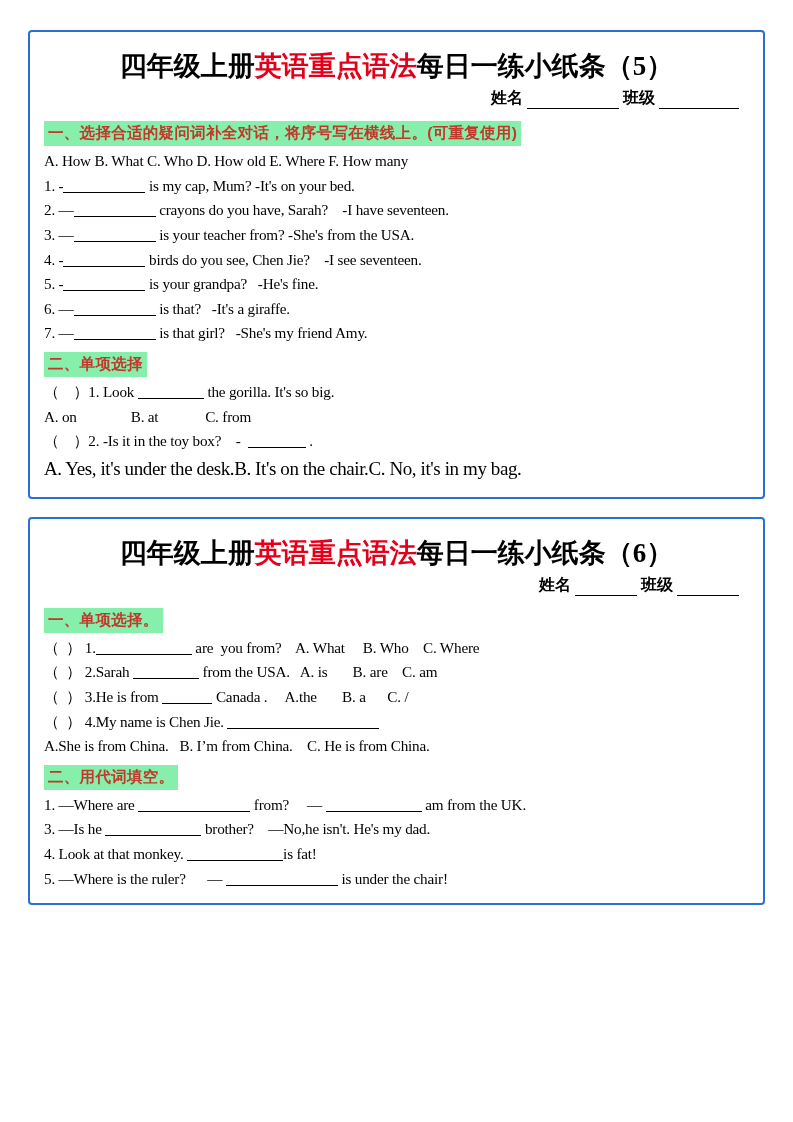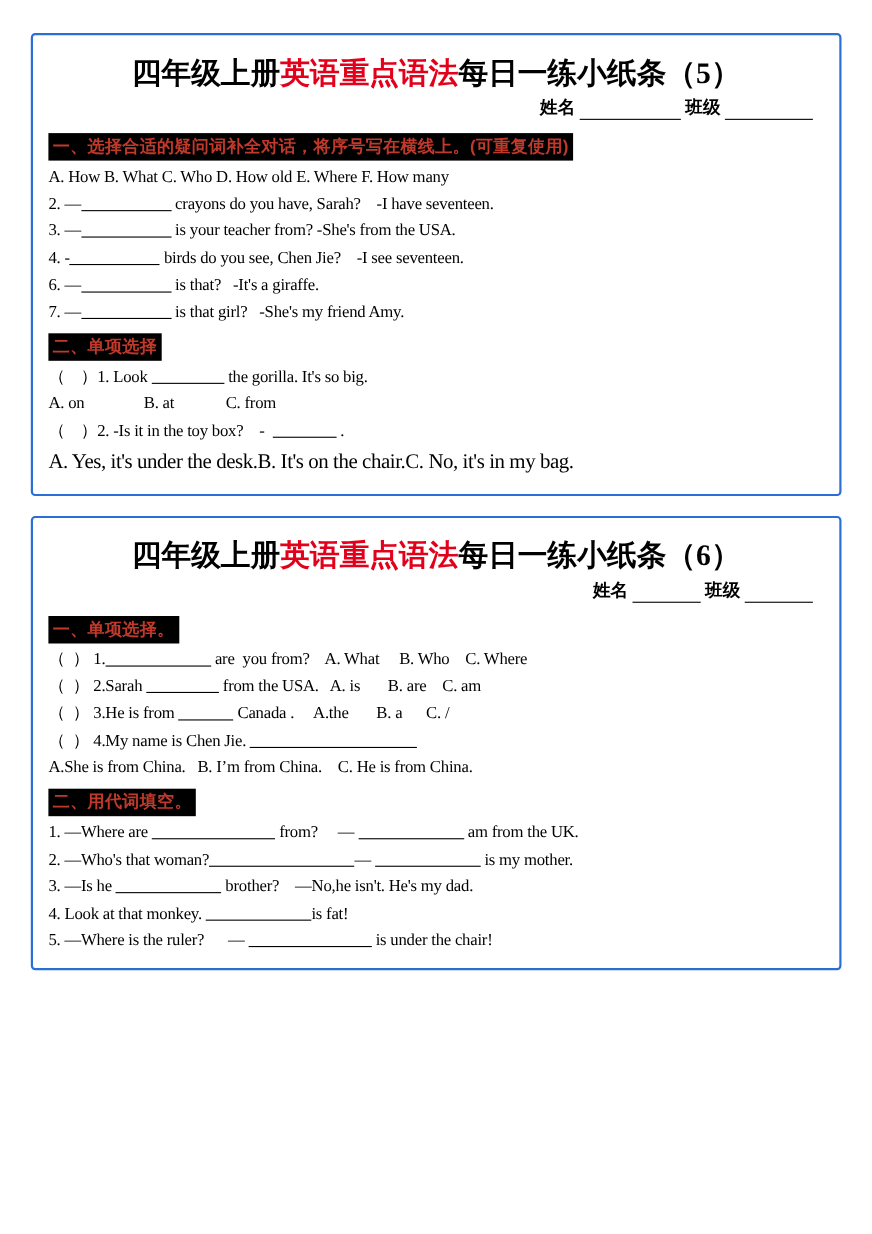--- a/index.html
+++ b/index.html
@@ -60,21 +60,21 @@
     display: inline-block;
     border-bottom: 1.6px solid #000;
     height: 17px;
   }
   .ul-80 { width: 80px; }
   .ul-90 { width: 92px; }
   .ul-60 { width: 62px; }
 
   .sec {
     display: inline-block;
-    background: #000000;
+    background: #86efac;
     color: #c0392b;
     font-size: 15.5px;
     font-weight: bold;
     padding: 2px 4px;
     margin: 6px 0 3px 0;
     font-family: "Liberation Sans", sans-serif;
     letter-spacing: 0.3px;
   }
 
   .line {
@@ -115,23 +115,25 @@
       <span class="lbl">姓名</span>
       <span class="ul ul-90"></span>
       <span class="lbl">班级</span>
       <span class="ul ul-80"></span>
     </div>
 
     <div class="sec">一、选择合适的疑问词补全对话，将序号写在横线上。(可重复使用)</div>
 
     <div class="line">A. How B. What C. Who D. How old E. Where F. How many</div>
 
+    <div class="line"><span>1. -</span><span class="blank b80"></span><span> is my cap, Mum? -It's on your bed.</span></div>
     <div class="line"><span>2. —</span><span class="blank b80"></span><span> crayons do you have, Sarah?    -I have seventeen.</span></div>
     <div class="line"><span>3. —</span><span class="blank b80"></span><span> is your teacher from? -She's from the USA.</span></div>
     <div class="line"><span>4. -</span><span class="blank b80"></span><span> birds do you see, Chen Jie?    -I see seventeen.</span></div>
+    <div class="line"><span>5. -</span><span class="blank b80"></span><span> is your grandpa?   -He's fine.</span></div>
     <div class="line"><span>6. —</span><span class="blank b80"></span><span> is that?   -It's a giraffe.</span></div>
     <div class="line"><span>7. —</span><span class="blank b80"></span><span> is that girl?   -She's my friend Amy.</span></div>
 
     <div class="sec">二、单项选择</div>
 
     <div class="line"><span>（    ）1. Look </span><span class="blank b64"></span><span> the gorilla. It's so big.</span></div>
     <div class="line">A. on               B. at             C. from</div>
     <div class="line"><span>（    ）2. -Is it in the toy box?    -  </span><span class="blank b58"></span><span> .</span></div>
     <div class="line sm">A. Yes, it's under the desk.B. It's on the chair.C. No, it's in my bag.</div>
   </div>
@@ -151,21 +153,20 @@
     <div class="line"><span>（  ） 1.</span><span class="blank b95"></span><span> are  you from?    A. What     B. Who    C. Where</span></div>
     <div class="line"><span>（  ） 2.Sarah </span><span class="blank b64"></span><span> from the USA.   A. is       B. are    C. am</span></div>
     <div class="line"><span>（  ） 3.He is from </span><span class="blank b50"></span><span> Canada .     A.the       B. a      C. /</span></div>
     <div class="line"><span>（  ） 4.My name is Chen Jie. </span><span class="blank b150"></span></div>
     <div class="line">A.She is from China.   B. I’m from China.    C. He is from China.</div>
 
     <div class="sec">二、用代词填空。</div>
 
     <div class="line"><span>1. —Where are </span><span class="blank b110"></span><span> from?     — </span><span class="blank b95"></span><span> am from the UK.</span></div>
 
-    <div class="line"><span>2. —Who's that woman?</span><span class="blank b130"></span><span>— </span><span class="blank b95"></span><span> is my mother.</span></div>
 
     <div class="line"><span>3. —Is he </span><span class="blank b95"></span><span> brother?    —No,he isn't. He's my dad.</span></div>
 
     <div class="line"><span>4. Look at that monkey. </span><span class="blank b95"></span><span>is fat!</span></div>
 
     <div class="line"><span>5. —Where is the ruler?      — </span><span class="blank b110"></span><span> is under the chair!</span></div>
   </div>
 
 </div>
 

